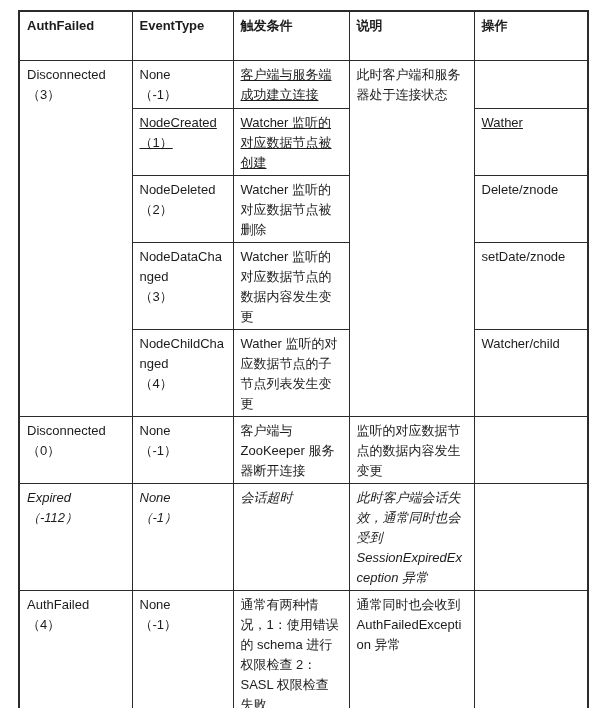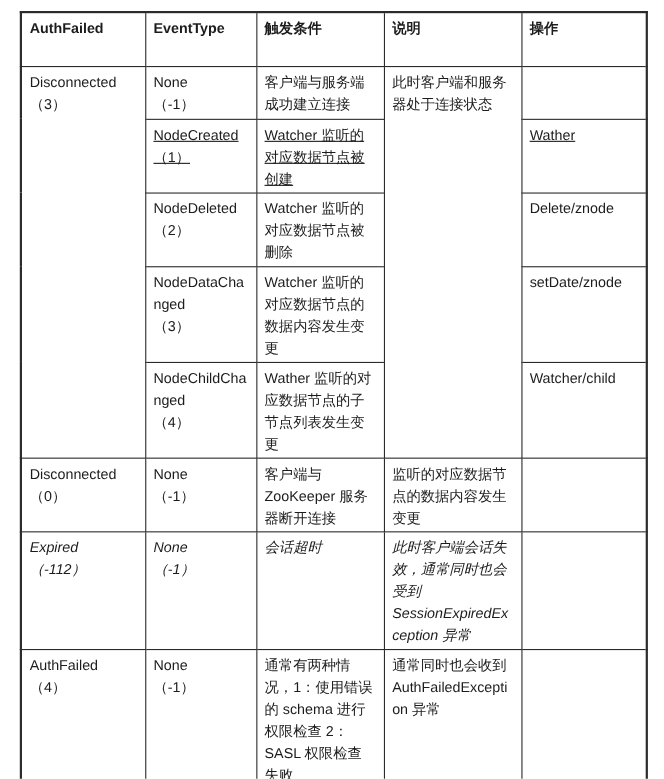--- a/index.html
+++ b/index.html
@@ -40,21 +40,21 @@
   .col-op      { width: 114px; }
   tr.r-header  { height: 49px; }
   tr.r-none    { height: 48px; }
   tr.r-created { height: 63px; text-decoration: underline; }
   tr.r-deleted { height: 62px; }
   tr.r-datachg { height: 85px; }
   tr.r-childchg{ height: 81px; padding-left: 27px; }
   tr.r-disc    { height: 65px; }
   tr.r-expired { height: 102px; font-style: italic; }
   tr.r-auth    { height: 127px; }
-  .bold { font-weight: bold; }
+  .bold { font-weight: bold; text-decoration: underline; }
   .code-line { white-space: nowrap; }
 </style>
 </head>
 <body>
 
 <table class="doc-table">
   <colgroup>
     <col class="col-state">
       <col class="col-event">
       <col class="col-trigger">

